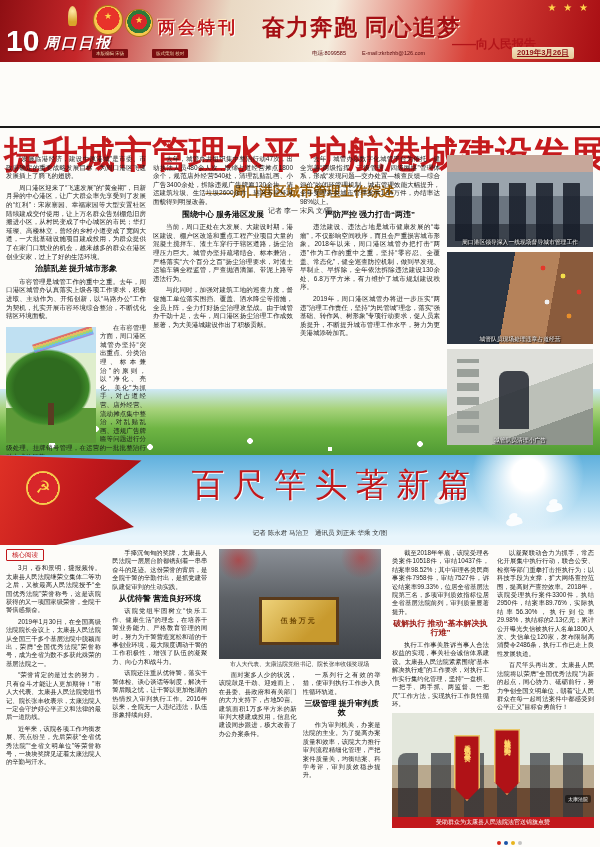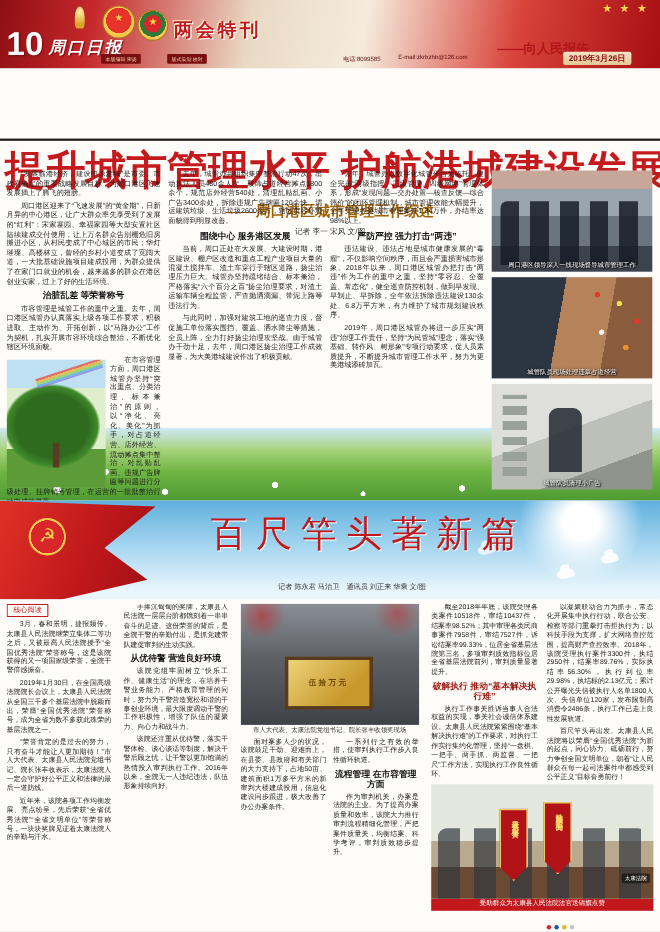--- a/index.html
+++ b/index.html
@@ -28,21 +28,21 @@
   .speciallabel{position:absolute;left:158px;top:16px;font-size:17px;font-weight:900;color:#c0181c;
                 letter-spacing:3px;font-family:"Liberation Serif",serif;
                 text-shadow:1px 1px 0 #fff,-1px -1px 0 #ffe9c2;}
   .slogan{position:absolute;left:262px;top:12px;font-size:23px;font-weight:900;color:#a50f14;
           letter-spacing:1px;font-family:"Liberation Serif",serif;text-shadow:1px 1px 0 #f8e7cf;}
   .subslogan{position:absolute;left:452px;top:36px;font-size:12px;font-weight:bold;color:#b3151a;}
   .maststars{position:absolute;right:10px;top:2px;color:#ffd54a;font-size:10px;letter-spacing:2px;}
   .mastinfo{position:absolute;top:50px;font-size:5.5px;color:#5a0c0e;}
   .m-phone{left:312px;} .m-mail{left:362px;}
   .m-date{position:absolute;left:512px;top:47px;font-size:7.5px;font-weight:bold;color:#8e0f13;
-          background:linear-gradient(#f3e3c4,#e4c896);padding:1px 5px;border-radius:2px;}
+          background:linear-gradient(#f3e3c4,#e4c896);padding:1px 5px;border-radius:2px;text-decoration:underline;}
   
   .a1{position:absolute;top:63px;left:0;width:600px;border-top:2px solid #1a1a1a;}
   .a1 .headline{margin:6px 4px 0;text-align:center;font-size:37px;font-weight:900;color:#c51a1d;
                 letter-spacing:0;line-height:1.15;white-space:nowrap;}
   .a1 .subtitle{text-align:center;font-size:13.5px;font-weight:bold;color:#a16207;margin-top:6px;
                 font-family:"Liberation Serif",serif;}
   .a1 .byline{text-align:center;font-size:7px;color:#333;margin-top:5px;}
   .a1body{position:absolute;top:92px;left:6px;width:588px;height:300px;display:flex;gap:7px;}
   .a1wrap{position:absolute;top:63px;left:0;width:600px;height:392px;}
   .meadow{position:absolute;left:0;bottom:0;width:600px;height:66px;
@@ -160,39 +160,40 @@
     <div class="papername">周口日报</div>
     <div class="edbox edbox1">本版编辑 宋扬</div>
     <div class="edbox edbox2">版式策划 校对</div>
     <div class="emblem emblem1">
         <span class="star">★</span>
       </div>
     <div class="emblem emblem2">
         <span class="star">★</span>
       </div>
     <div class="speciallabel">两会特刊</div>
+    <div class="slogan">奋力奔跑 同心追梦</div>
     <div class="subslogan">——向人民报告</div>
     <div class="maststars">★ ★ ★</div>
     <div class="mastinfo m-phone">电话:8099585</div>
     <div class="mastinfo m-mail">E-mail:zkrbzhb@126.com</div>
     <div class="m-date">2019年3月26日</div>
   </div>
 
   <div class="a1wrap">
     <div class="meadow"></div>
     <div class="a1">
       <div class="headline">提升城市管理水平 护航港城建设发展</div>
       <div class="subtitle">——周口港区城市管理工作综述</div>
       <div class="byline">记者 李一 宋风 文/图</div>
     </div>
     <div class="a1body">
       <div class="colA1">
         <p>“发展临港经济，建设中原港城”是市委、市政府确定的重要战略发展目标，为周口港区飞速发展插上了腾飞的翅膀。</p>
         <p>周口港区迎来了“飞速发展”的“黄金期”，日新月异的中心港区，让广大群众率先享受到了发展的“红利”：宋家寨园、幸福家园等大型安置社区陆续建成交付使用，让上万名群众告别棚危旧房搬进小区，从村民变成了中心城区的市民；华灯璀璨、高楼林立，曾经的乡村小道变成了宽阔大道，一大批基础设施项目建成投用，为群众提供了在家门口就业的机会，越来越多的群众在港区创业安家，过上了好的生活环境。</p>
-        <div class="subh">治脏乱差 等荣誉称号</div>
+        <div class="subh">治脏乱差 提升城市形象</div>
         <p>市容管理是城管工作的重中之重。去年，周口港区城管办认真落实上级各项工作要求，积极进取、主动作为、开拓创新，以“马路办公”工作为契机，扎实开展市容环境综合整治，不断优化辖区环境面貌。</p>
         <div class="treephoto">
           <div class="rainbow"></div>
           <div class="trunk"></div>
         </div>
         <p>在市容管理方面，周口港区城管办坚持“突出重点、分类治理、标本兼治”的原则，以“净化、亮化、美化”为抓手，对占道经营、店外经营、流动摊点集中整治，对乱贴乱画、违规广告牌匾等问题进行分级处理、挂牌销号管理，在运营的一批批整治行动中成效显著。</p>
       </div>
       <div class="colA1">
         <p>去年，城管办共组织集中整治行动47次，出动执法人员480余人次，取缔占道经营摊点1800余个，规范店外经营540处，清理乱贴乱画、小广告3400余处，拆除违规广告牌匾120余块，清运建筑垃圾、生活垃圾2600余方，辖区市容环境面貌得到明显改善。</p>
         <div class="subh">围绕中心 服务港区发展</div>
@@ -247,21 +248,21 @@
       <div class="awardphoto">
         <div class="plaque">伍拾万元</div>
       </div>
       <div class="awardcap">市人大代表、太康法院党组书记、院长张丰收领奖现场</div>
       <div class="midcols">
         <div class="midsub">
           <p>面对案多人少的状况，该院鼓足干劲、迎难而上，在县委、县政府和有关部门的大力支持下，占地50亩、建筑面积1万多平方米的新审判大楼建成投用，信息化建设同步跟进，极大改善了办公办案条件。</p>
         </div>
         <div class="midsub">
           <p>一系列行之有效的举措，使审判执行工作步入良性循环轨道。</p>
-          <div class="subh">流程管理 在市容管理方面</div>
+          <div class="subh">三级管理 提升审判质效</div>
           <p>作为审判机关，办案是法院的主业。为了提高办案质量和效率，该院大力推行审判流程精细化管理，严把案件质量关，均衡结案、科学考评，审判质效稳步提升。</p>
         </div>
       </div>
     </div>
     <div class="rightwrap">
       <div class="rightcols">
         <div class="colR">
           <p>截至2018年年底，该院受理各类案件10518件，审结10437件，结案率98.52%；其中审理各类民商事案件7958件，审结7527件，诉讼结案率99.33%，位居全省基层法院第三名，多项审判质效指标位居全省基层法院前列，审判质量显著提升。</p>
           <div class="subh red">破解执行 推动“基本解决执行难”</div>
           <p>执行工作事关胜诉当事人合法权益的实现，事关社会诚信体系建设。太康县人民法院紧紧围绕“基本解决执行难”的工作要求，对执行工作实行集约化管理，坚持“一盘棋、一把手、两手抓、两监督、一把尺”工作方法，实现执行工作良性循环。</p>

